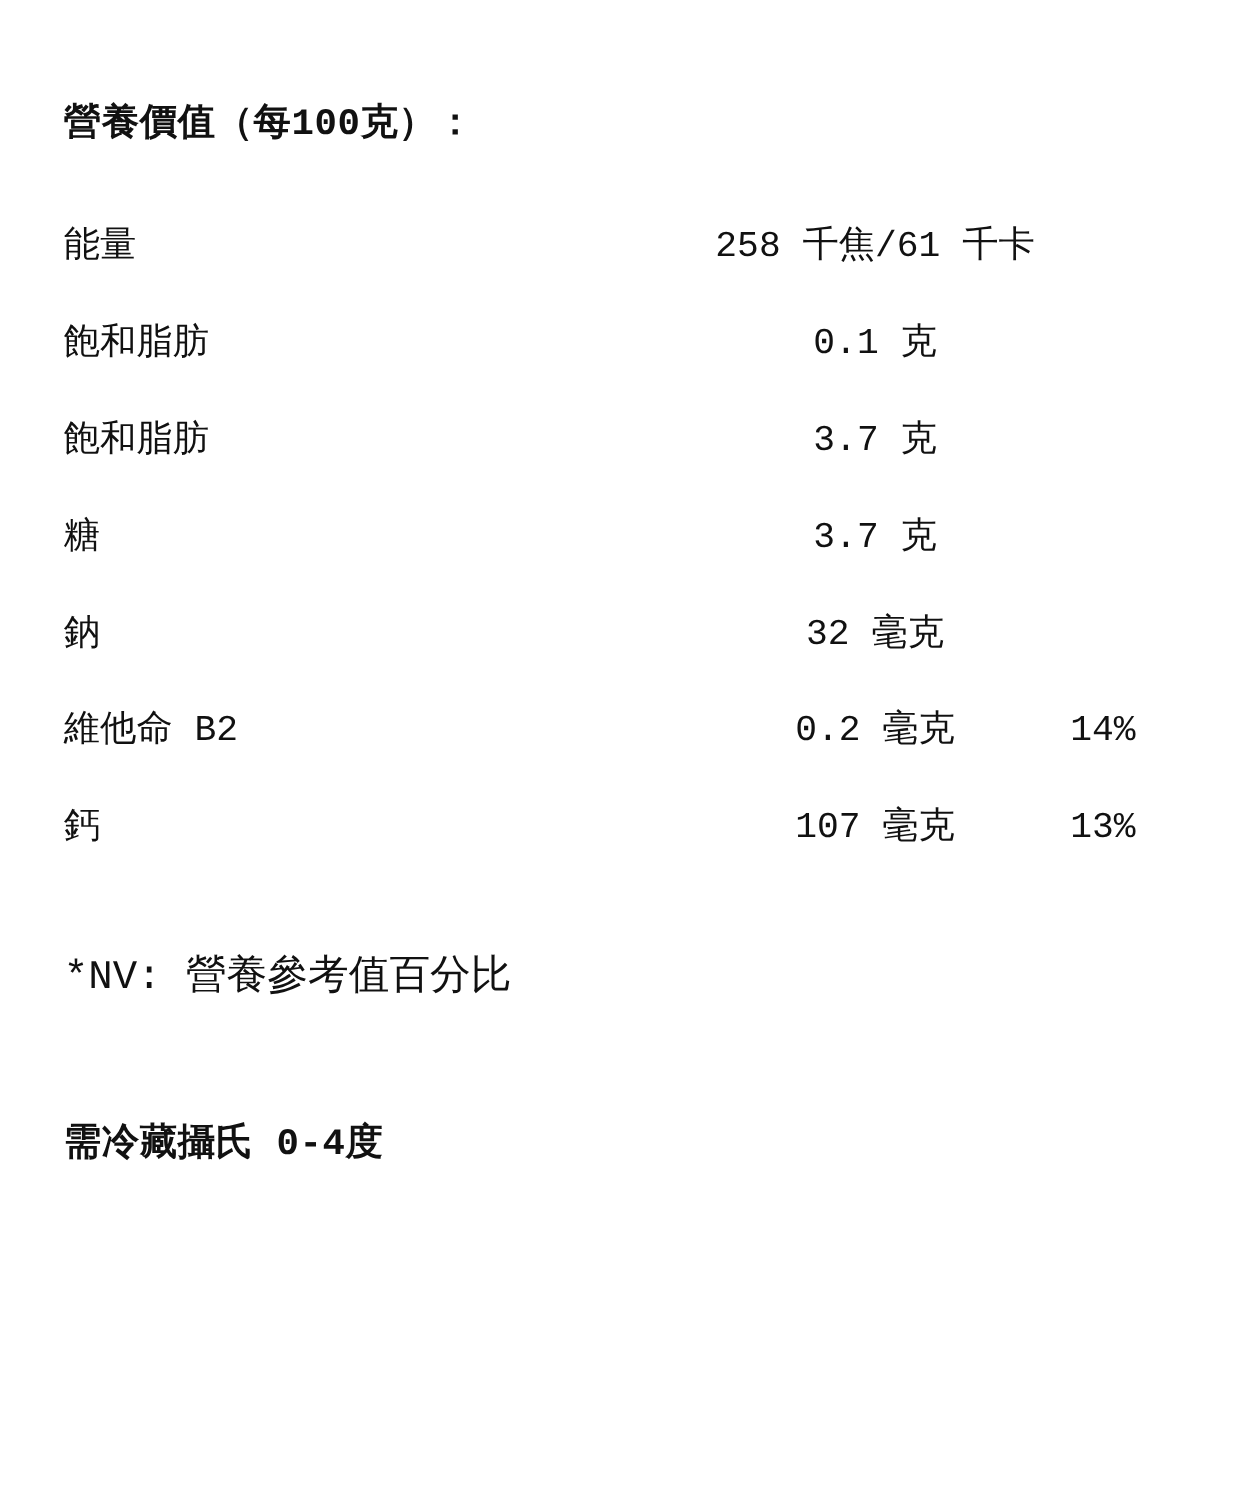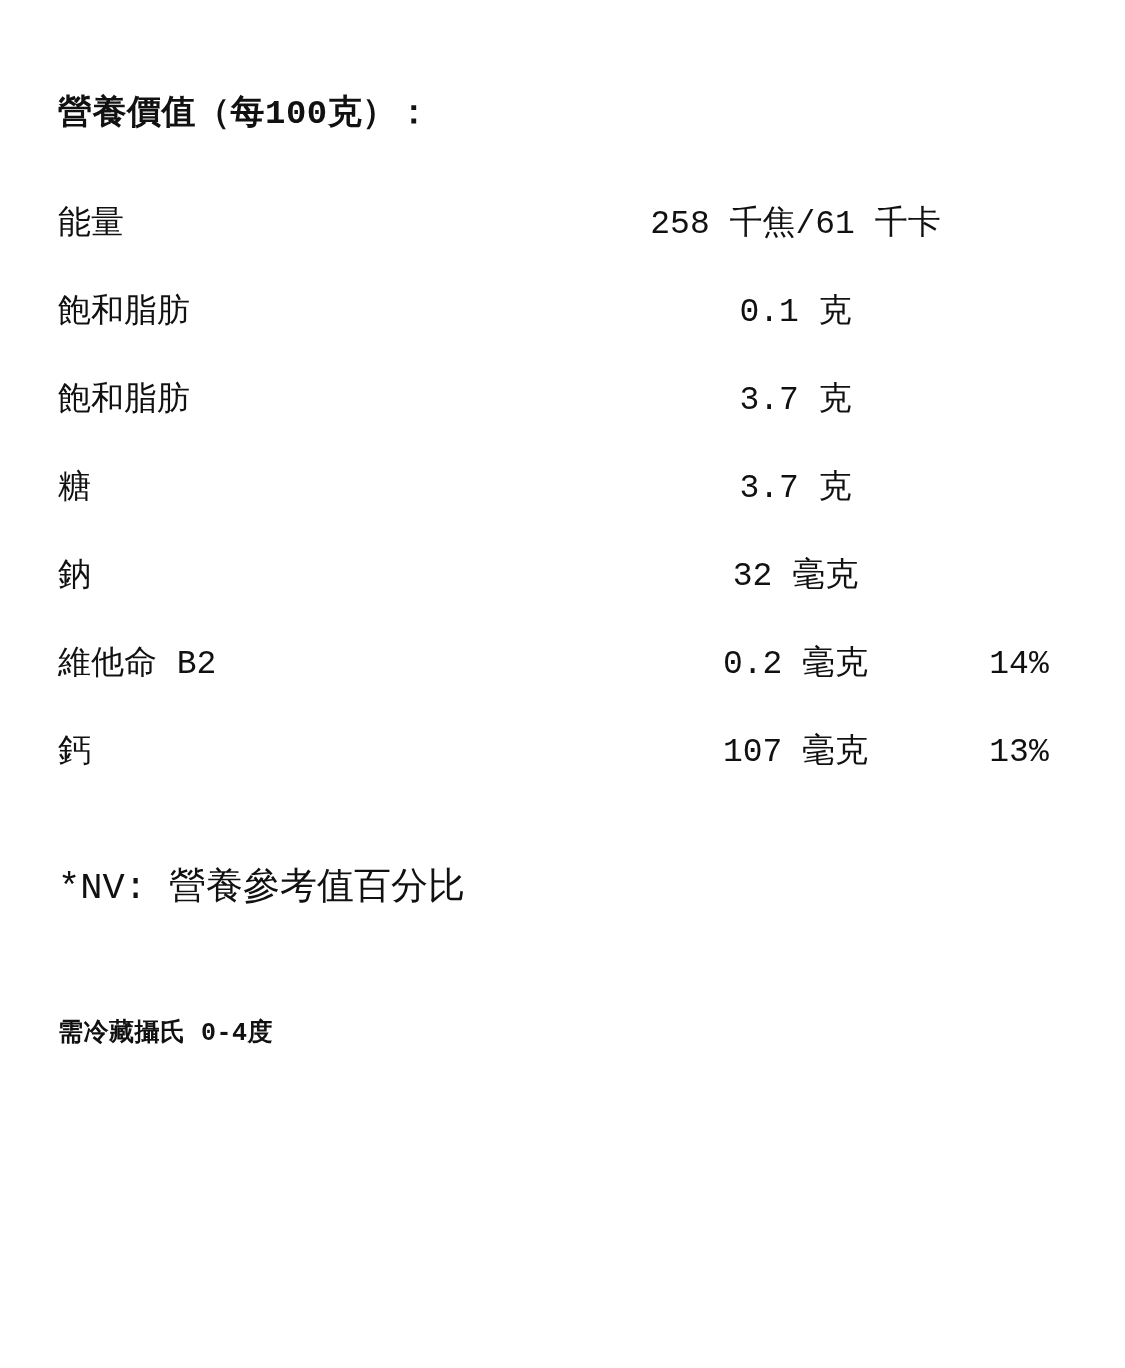--- a/index.html
+++ b/index.html
@@ -51,37 +51,37 @@
   .value {
     font-size: 33px;
     line-height: 88px;
     text-align: center;
     white-space: nowrap;
     padding-right: 92px;
   }
   .pct {
     font-size: 33px;
     line-height: 88px;
-    text-align: center;
+    text-align: left;
     white-space: nowrap;
     width: 92px;
   }
   .nv-row .nv-head {
     font-size: 33px;
     line-height: 88px;
     text-align: right;
     white-space: nowrap;
   }
   .footnote {
     font-size: 37px;
     margin-top: 64px;
     white-space: nowrap;
   }
   .storage {
-    font-size: 25px;
+    font-size: 34px;
     font-weight: bold;
     margin-top: 104px;
     white-space: nowrap;
     letter-spacing: 0.5px;
   }
 </style>
 </head>
 <body>
 
 <div class="page">

